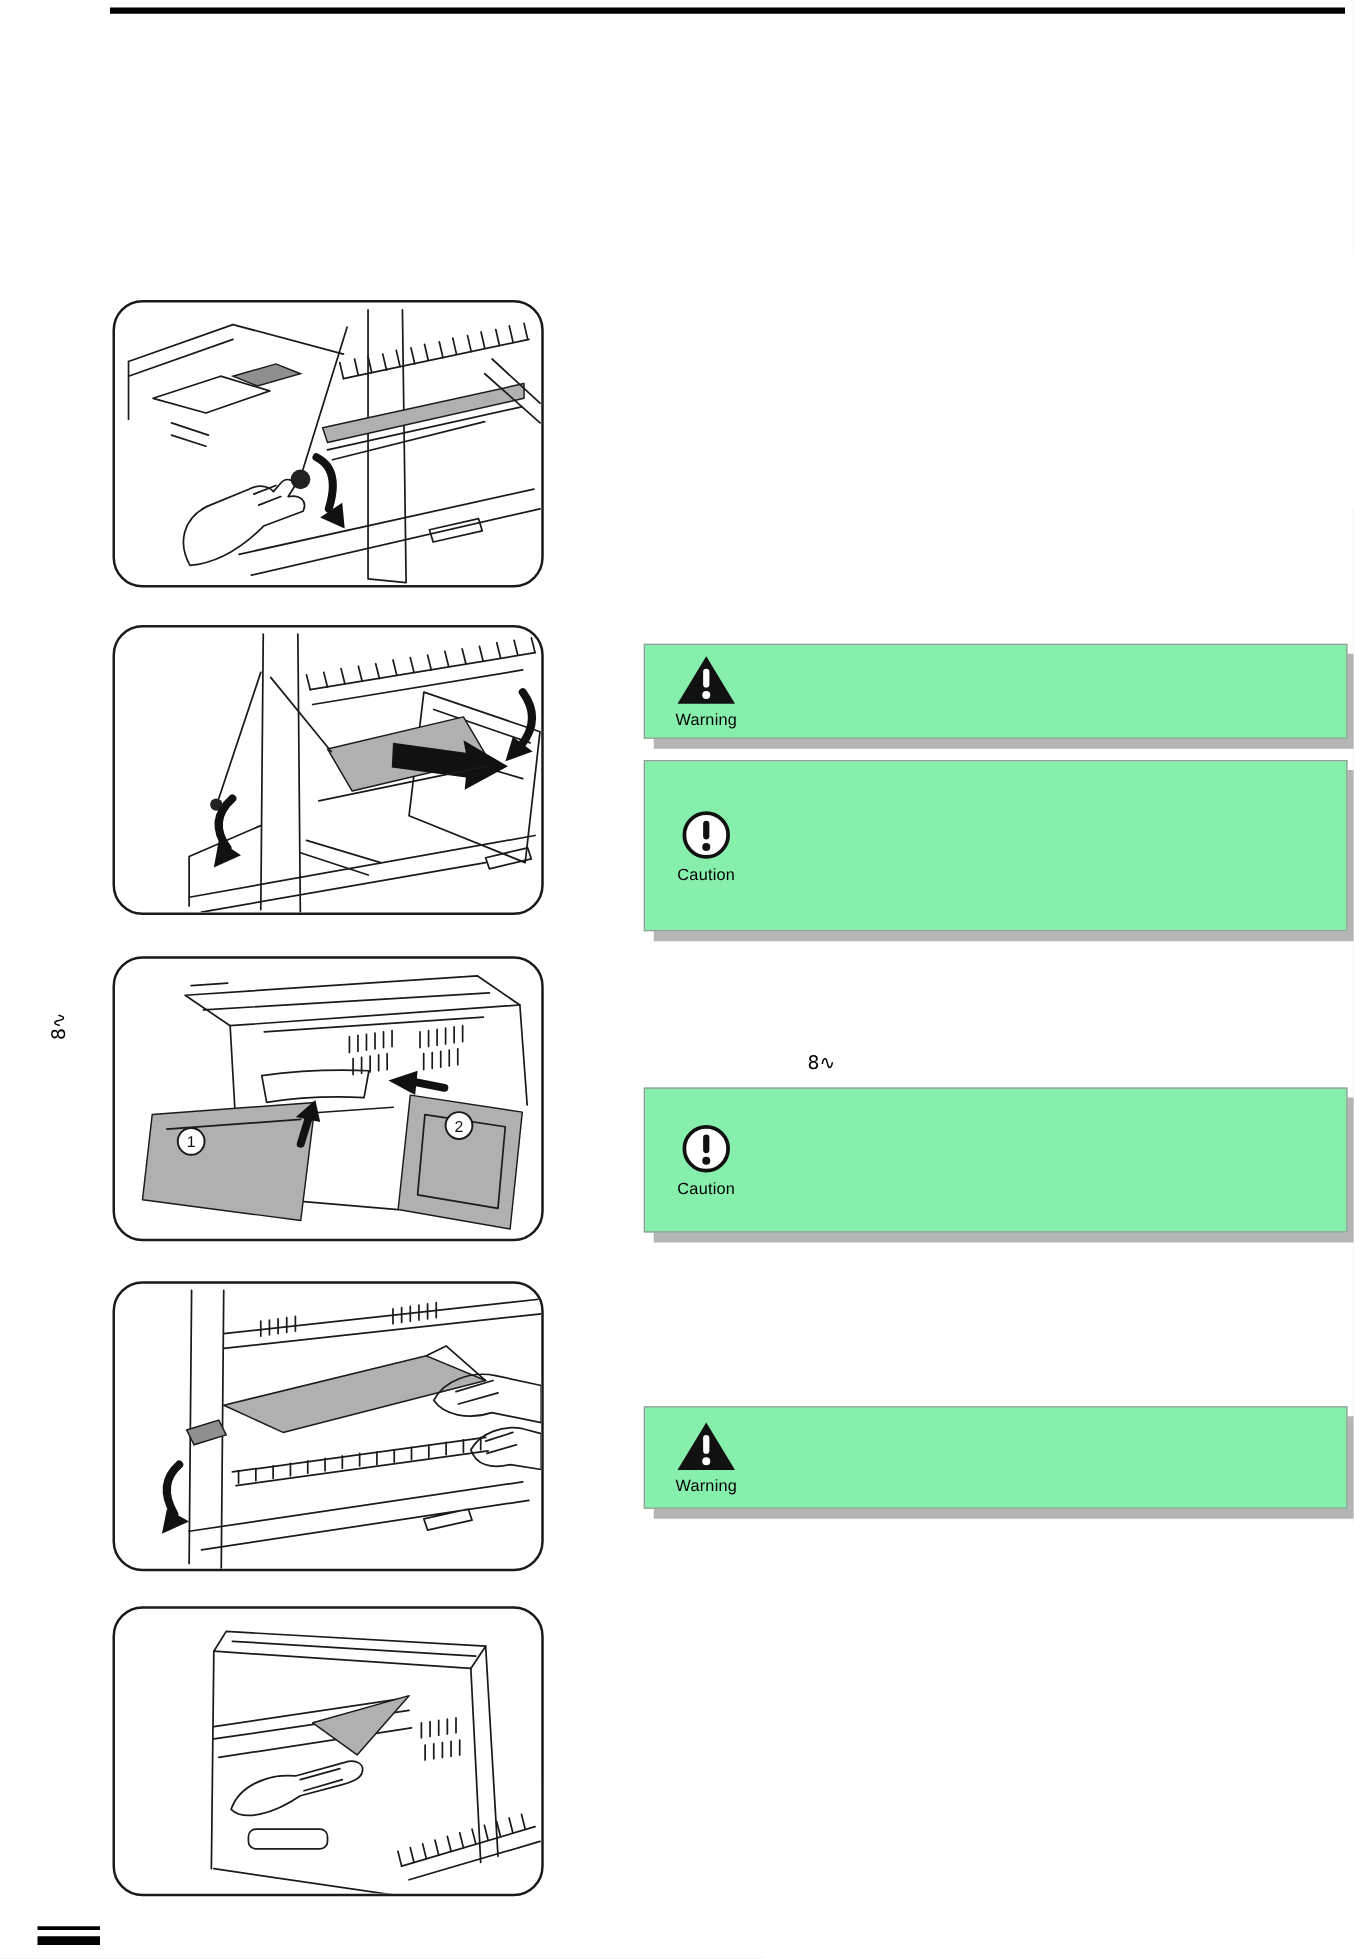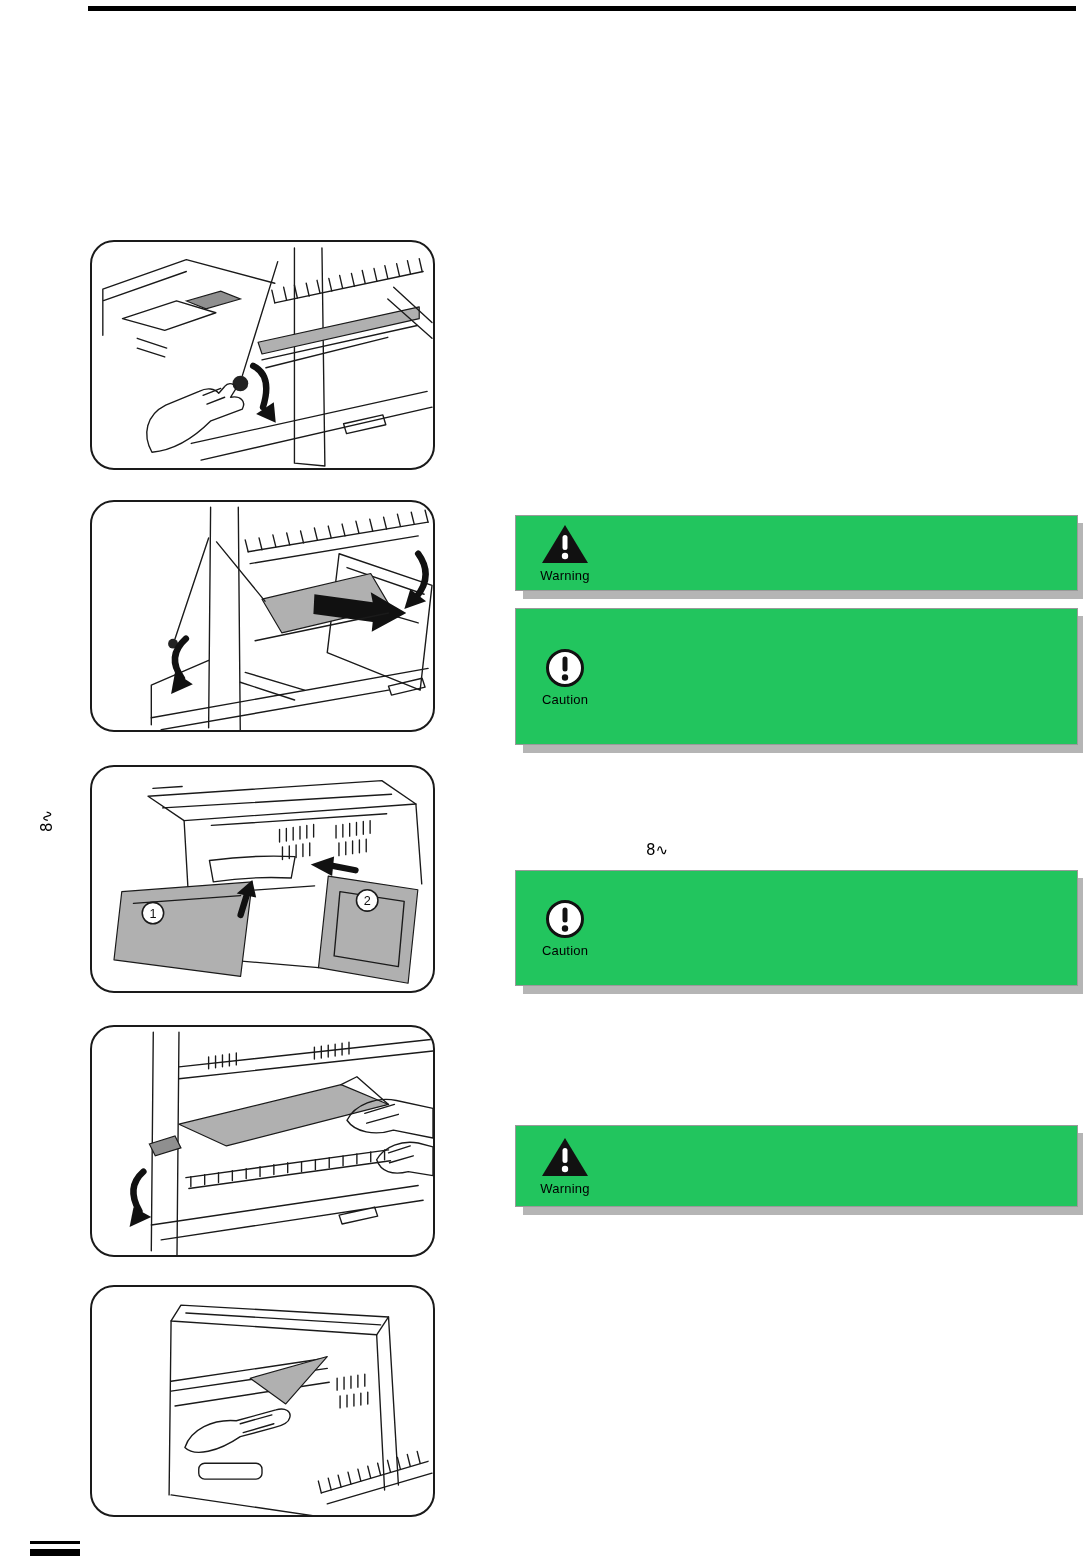--- a/index.html
+++ b/index.html
@@ -12,21 +12,21 @@
   .fig{position:absolute;left:90px;width:345px;height:230px;border:2.5px solid #1a1a1a;
        border-radius:24px;background:#fff;box-sizing:border-box;overflow:hidden;}
   .fig svg{width:100%;height:100%;display:block;}
   .ln{stroke:#1a1a1a;stroke-width:1.4;fill:none;stroke-linecap:round;stroke-linejoin:round;}
   .gray{fill:#b0b0b0;stroke:#1a1a1a;stroke-width:1.2;stroke-linejoin:round;}
   .dkgray{fill:#8f8f8f;stroke:#1a1a1a;stroke-width:1.2;}
   .blk{fill:#111;stroke:none;}
   .thick{stroke:#111;stroke-width:6.5;fill:none;stroke-linecap:round;}
 
   
-  .callout{position:absolute;left:515px;width:563px;background:#22c55e;border:1px solid #9a9a9a;
+  .callout{position:absolute;left:515px;width:563px;background:#86efac;border:1px solid #9a9a9a;
            box-shadow:8px 8px 0 #b5b5b5;display:flex;align-items:center;box-sizing:border-box;}
   .icon-col{display:flex;flex-direction:column;align-items:center;margin-left:14px;width:70px;}
   .icon-label{font-size:13px;color:#000;margin-top:3px;letter-spacing:.2px;}
 
   .glyph{position:absolute;font-family:"DejaVu Sans",sans-serif;color:#000;}
   #margin-glyph{left:30px;top:812px;font-size:15px;transform:rotate(-90deg);transform-origin:center;width:34px;text-align:center;}
   #inline-glyph{left:646px;top:841px;font-size:15px;}
 </style>
 </head>
 <body>

